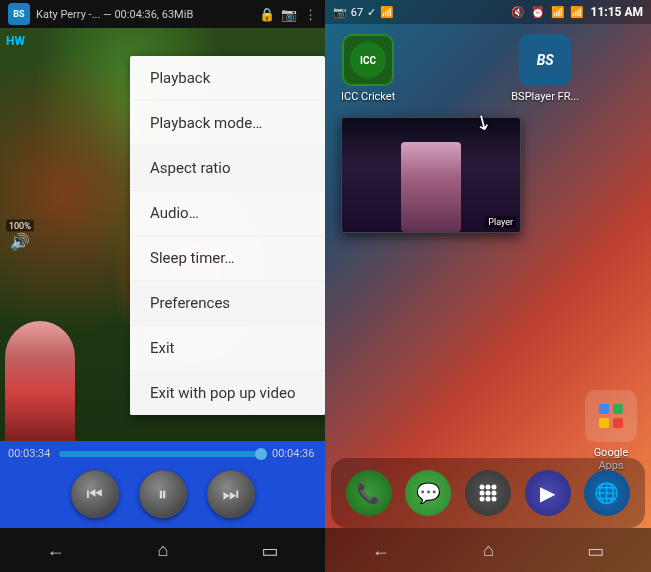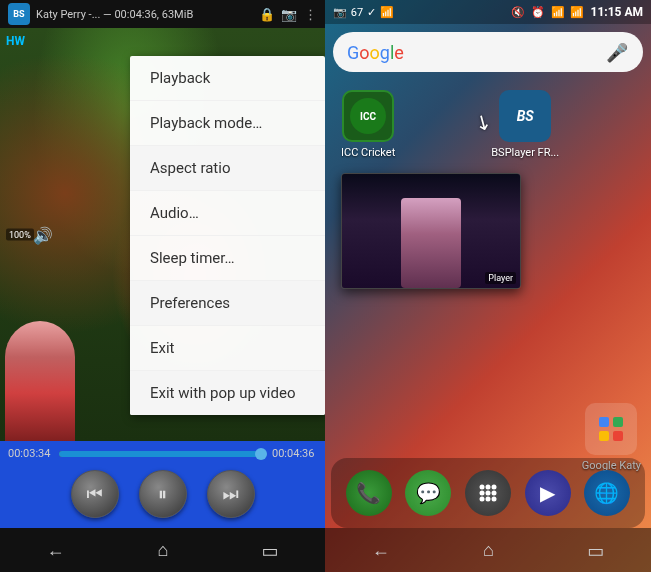--- a/index.html
+++ b/index.html
@@ -99,21 +99,21 @@
       font-size: 12px;
       font-weight: bold;
     }
 
     .volume-indicator {
       position: absolute;
       left: 6px;
       top: 50%;
       transform: translateY(-50%);
       display: flex;
-      flex-direction: row;
+      flex-direction: column;
       align-items: center;
     }
 
     .vol-label {
       font-size: 9px;
       color: #fff;
       background: rgba(0,0,0,0.5);
       padding: 1px 3px;
       border-radius: 2px;
     }
@@ -318,21 +318,21 @@
 
     .mic-icon {
       color: #666;
       font-size: 18px;
     }
 
     .app-grid {
       position: relative;
       z-index: 5;
       display: flex;
-      gap: 16px;
+      gap: 36px;
       padding: 10px 16px;
       align-items: flex-start;
     }
 
     .app-icon-item {
       display: flex;
       flex-direction: column;
       align-items: center;
       gap: 4px;
       cursor: pointer;
@@ -603,26 +603,20 @@
       <span class="s-icon">⏰</span>
       <span class="s-icon">📶</span>
       <span class="s-icon">📶</span>
       <span class="time-display">
         <span>11:15</span>
         <span>AM</span>
       </span>
     </div>
   </div>
 
-  <div class="google-search-bar">
-    <div class="google-logo">
-      <span>G</span><span>o</span><span>o</span><span>g</span><span>l</span><span>e</span>
-    </div>
-    <span class="mic-icon">🎤</span>
-  </div>
 
   <div class="app-grid">
     <div class="app-icon-item">
       <div class="app-icon-box icc-icon">
         <div class="icc-inner">
           <span class="icc-text">ICC</span>
         </div>
       </div>
       <span class="app-label">ICC Cricket</span>
     </div>
@@ -646,21 +640,21 @@
 
   <div class="google-apps-section">
     <div class="google-apps-icon">
       <svg width="28" height="28" viewBox="0 0 28 28" fill="none">
         <rect x="2" y="2" width="10" height="10" rx="2" fill="#4285f4"></rect>
         <rect x="16" y="2" width="10" height="10" rx="2" fill="#34a853"></rect>
         <rect x="2" y="16" width="10" height="10" rx="2" fill="#fbbc05"></rect>
         <rect x="16" y="16" width="10" height="10" rx="2" fill="#ea4335"></rect>
       </svg>
     </div>
-    <span class="app-label right-app-label">Google Katy</span>
+    <span class="app-label right-app-label">Google Apps</span>
   </div>
 
   <div class="android-dock">
     <div class="dock-icon dock-phone">📞</div>
     <div class="dock-icon dock-msg">💬</div>
     <div class="dock-icon dock-apps">
       <svg width="22" height="22" viewBox="0 0 22 22" fill="white">
         <circle cx="5" cy="5" r="2.5"></circle>
         <circle cx="11" cy="5" r="2.5"></circle>
         <circle cx="17" cy="5" r="2.5"></circle>

